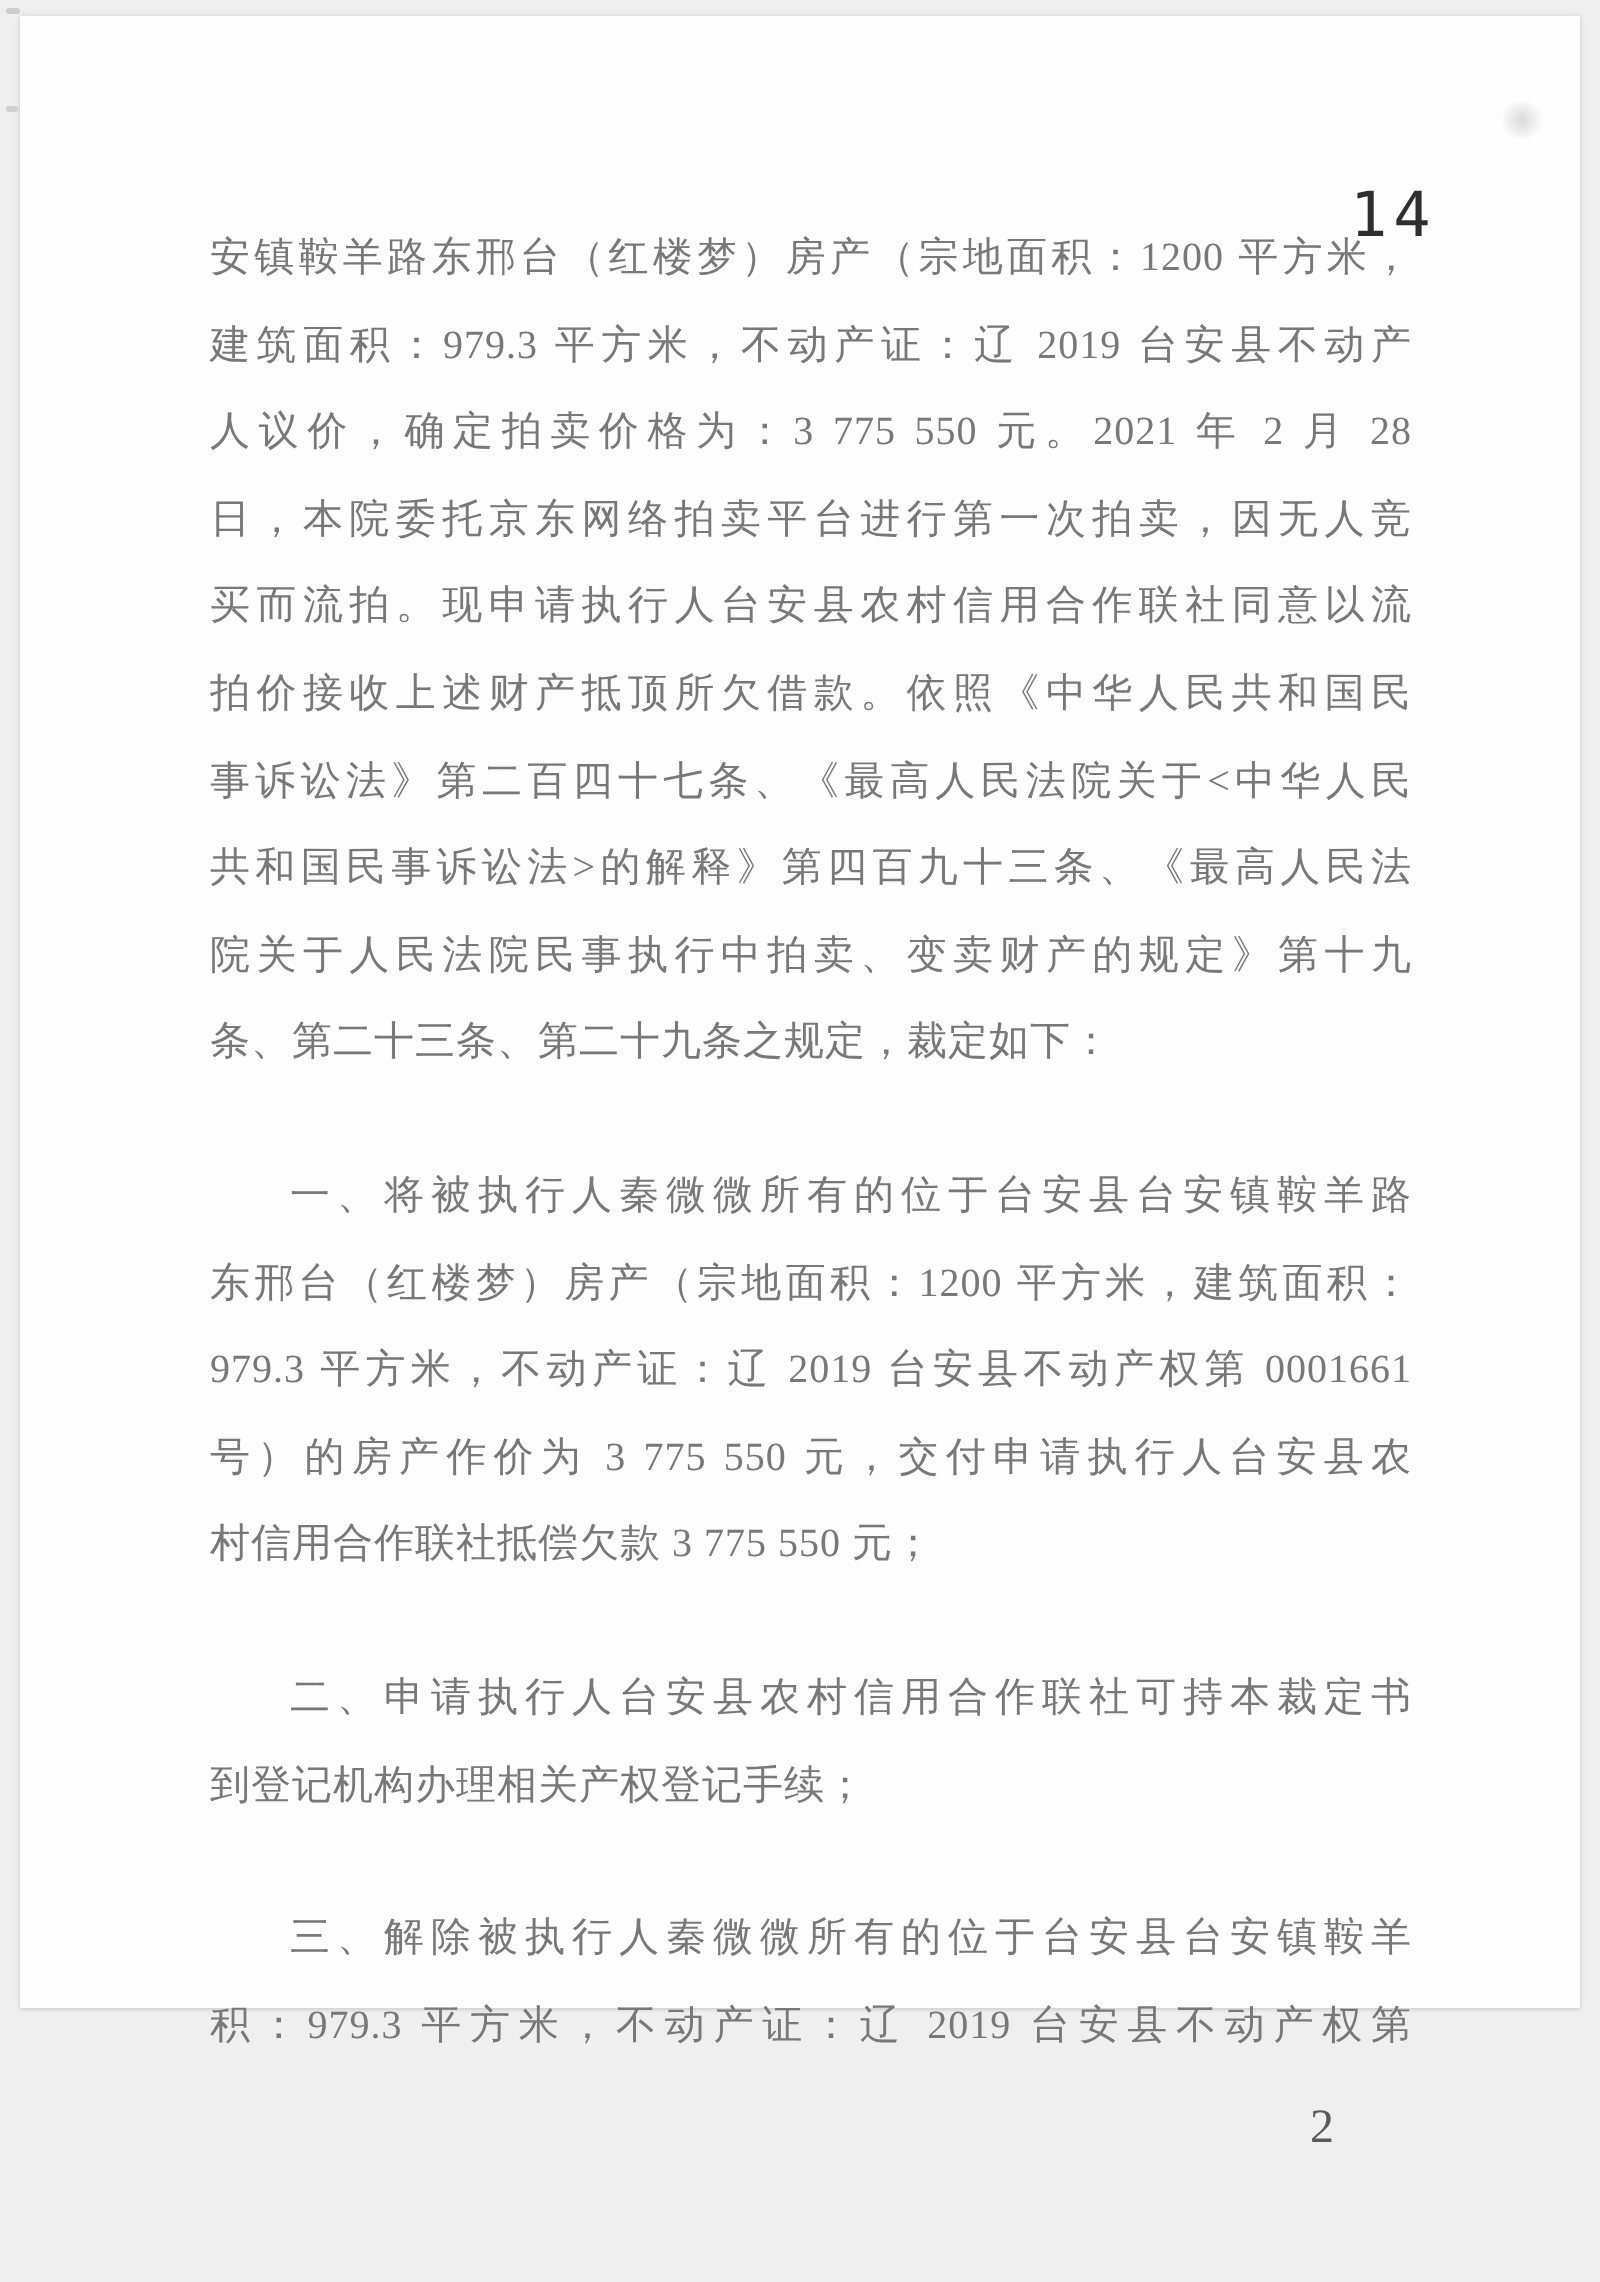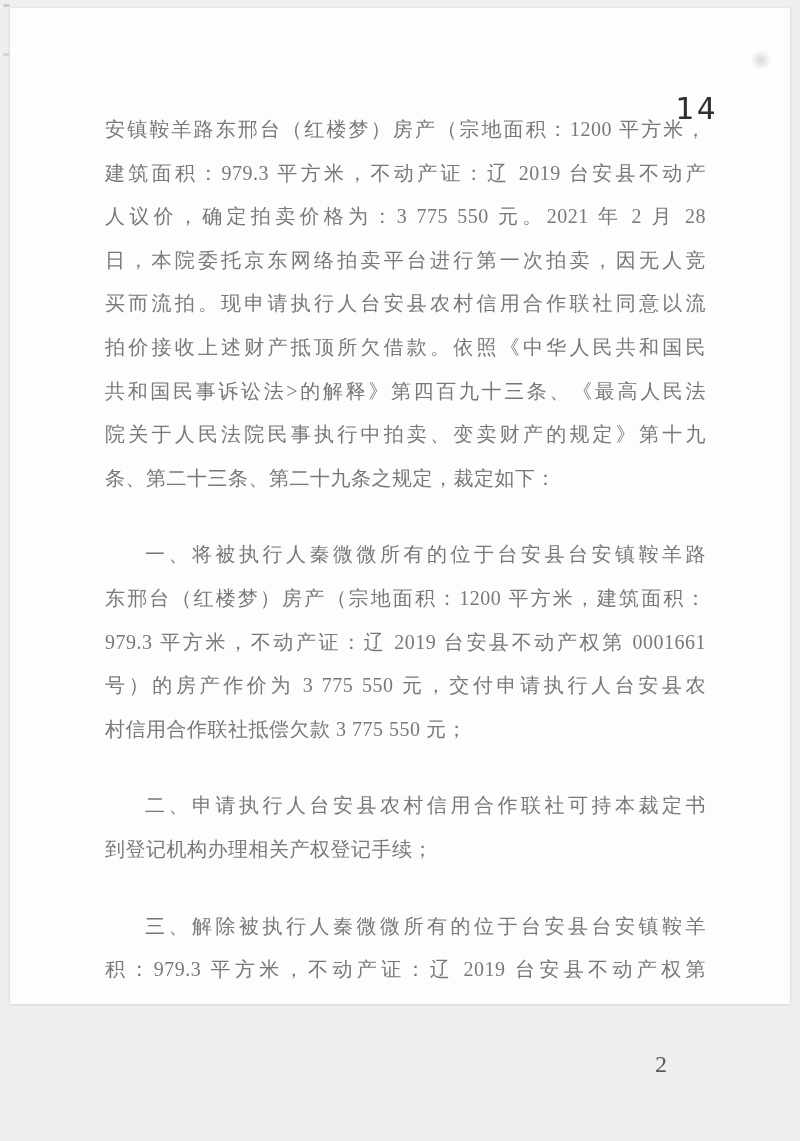--- a/index.html
+++ b/index.html
@@ -83,20 +83,21 @@
 
     <div class="corner-number">14</div>
 
     <div class="body-text">
       <div class="line fill">安镇鞍羊路东邢台（红楼梦）房产（宗地面积：1200 平方米，</div>
       <div class="line fill">建筑面积：979.3 平方米，不动产证：辽 2019 台安县不动产</div>
       <div class="line fill">人议价，确定拍卖价格为：3 775 550 元。2021 年 2 月 28</div>
       <div class="line fill">日，本院委托京东网络拍卖平台进行第一次拍卖，因无人竞</div>
       <div class="line fill">买而流拍。现申请执行人台安县农村信用合作联社同意以流</div>
       <div class="line fill">拍价接收上述财产抵顶所欠借款。依照《中华人民共和国民</div>
+      <div class="line fill">事诉讼法》第二百四十七条、《最高人民法院关于&lt;中华人民</div>
       <div class="line fill">共和国民事诉讼法&gt;的解释》第四百九十三条、《最高人民法</div>
       <div class="line fill">院关于人民法院民事执行中拍卖、变卖财产的规定》第十九</div>
       <div class="line">条、第二十三条、第二十九条之规定，裁定如下：</div>
       <div class="line fill indent">一、将被执行人秦微微所有的位于台安县台安镇鞍羊路</div>
       <div class="line fill">东邢台（红楼梦）房产（宗地面积：1200 平方米，建筑面积：</div>
       <div class="line fill">979.3 平方米，不动产证：辽 2019 台安县不动产权第 0001661</div>
       <div class="line fill">号）的房产作价为 3 775 550 元，交付申请执行人台安县农</div>
       <div class="line">村信用合作联社抵偿欠款 3 775 550 元；</div>
       <div class="line fill indent">二、申请执行人台安县农村信用合作联社可持本裁定书</div>
       <div class="line">到登记机构办理相关产权登记手续；</div>

